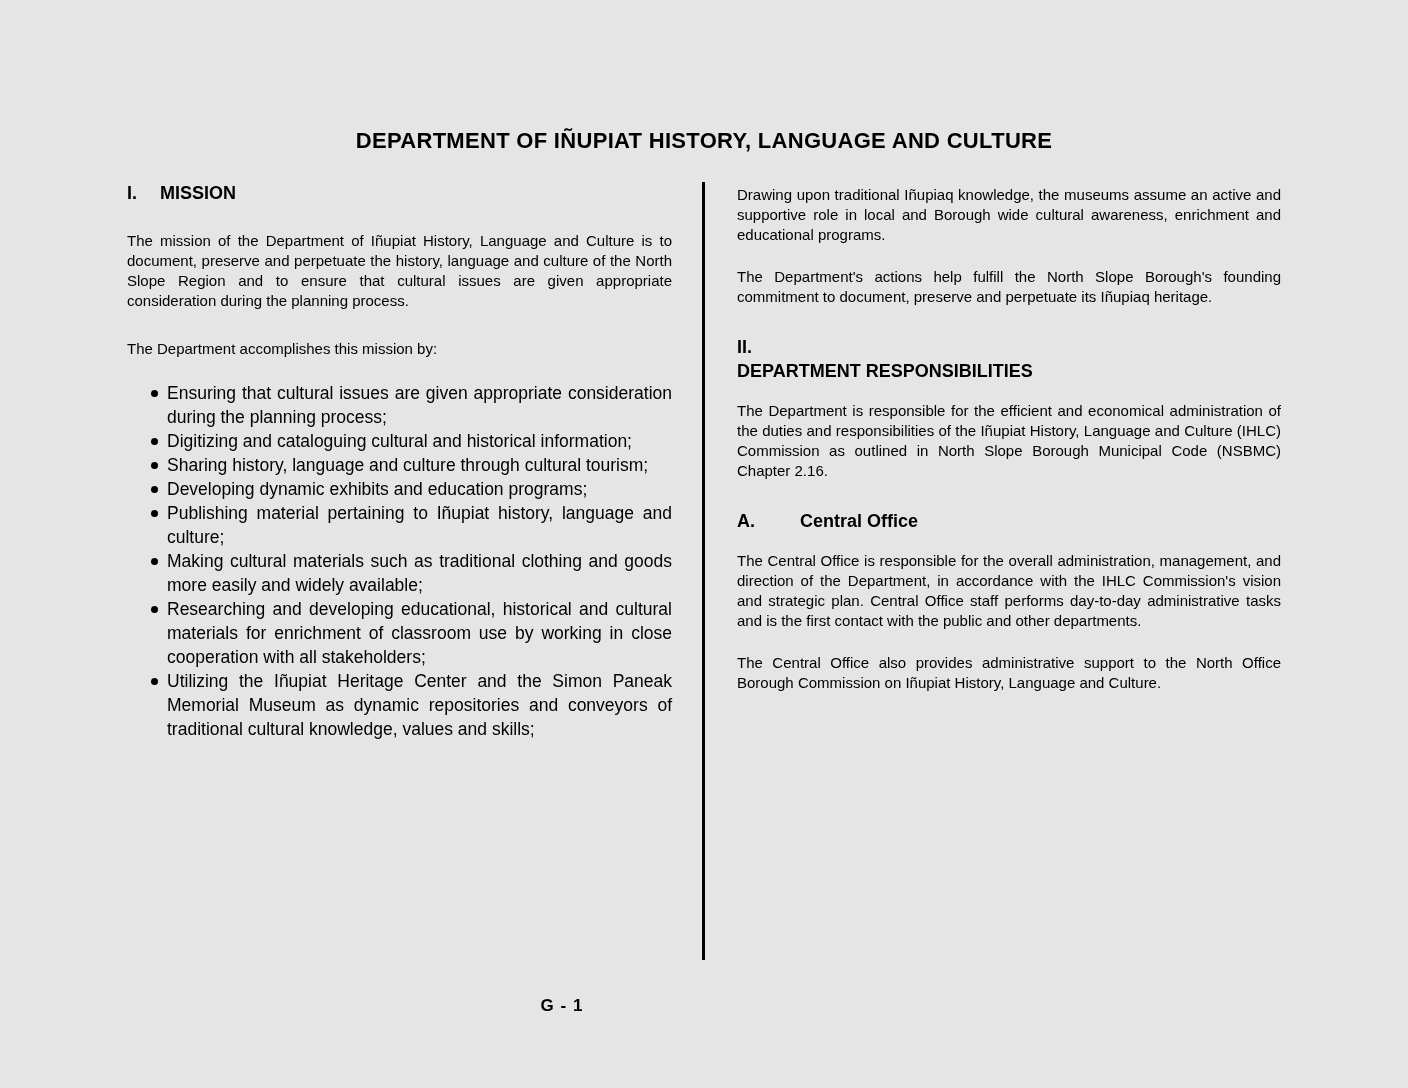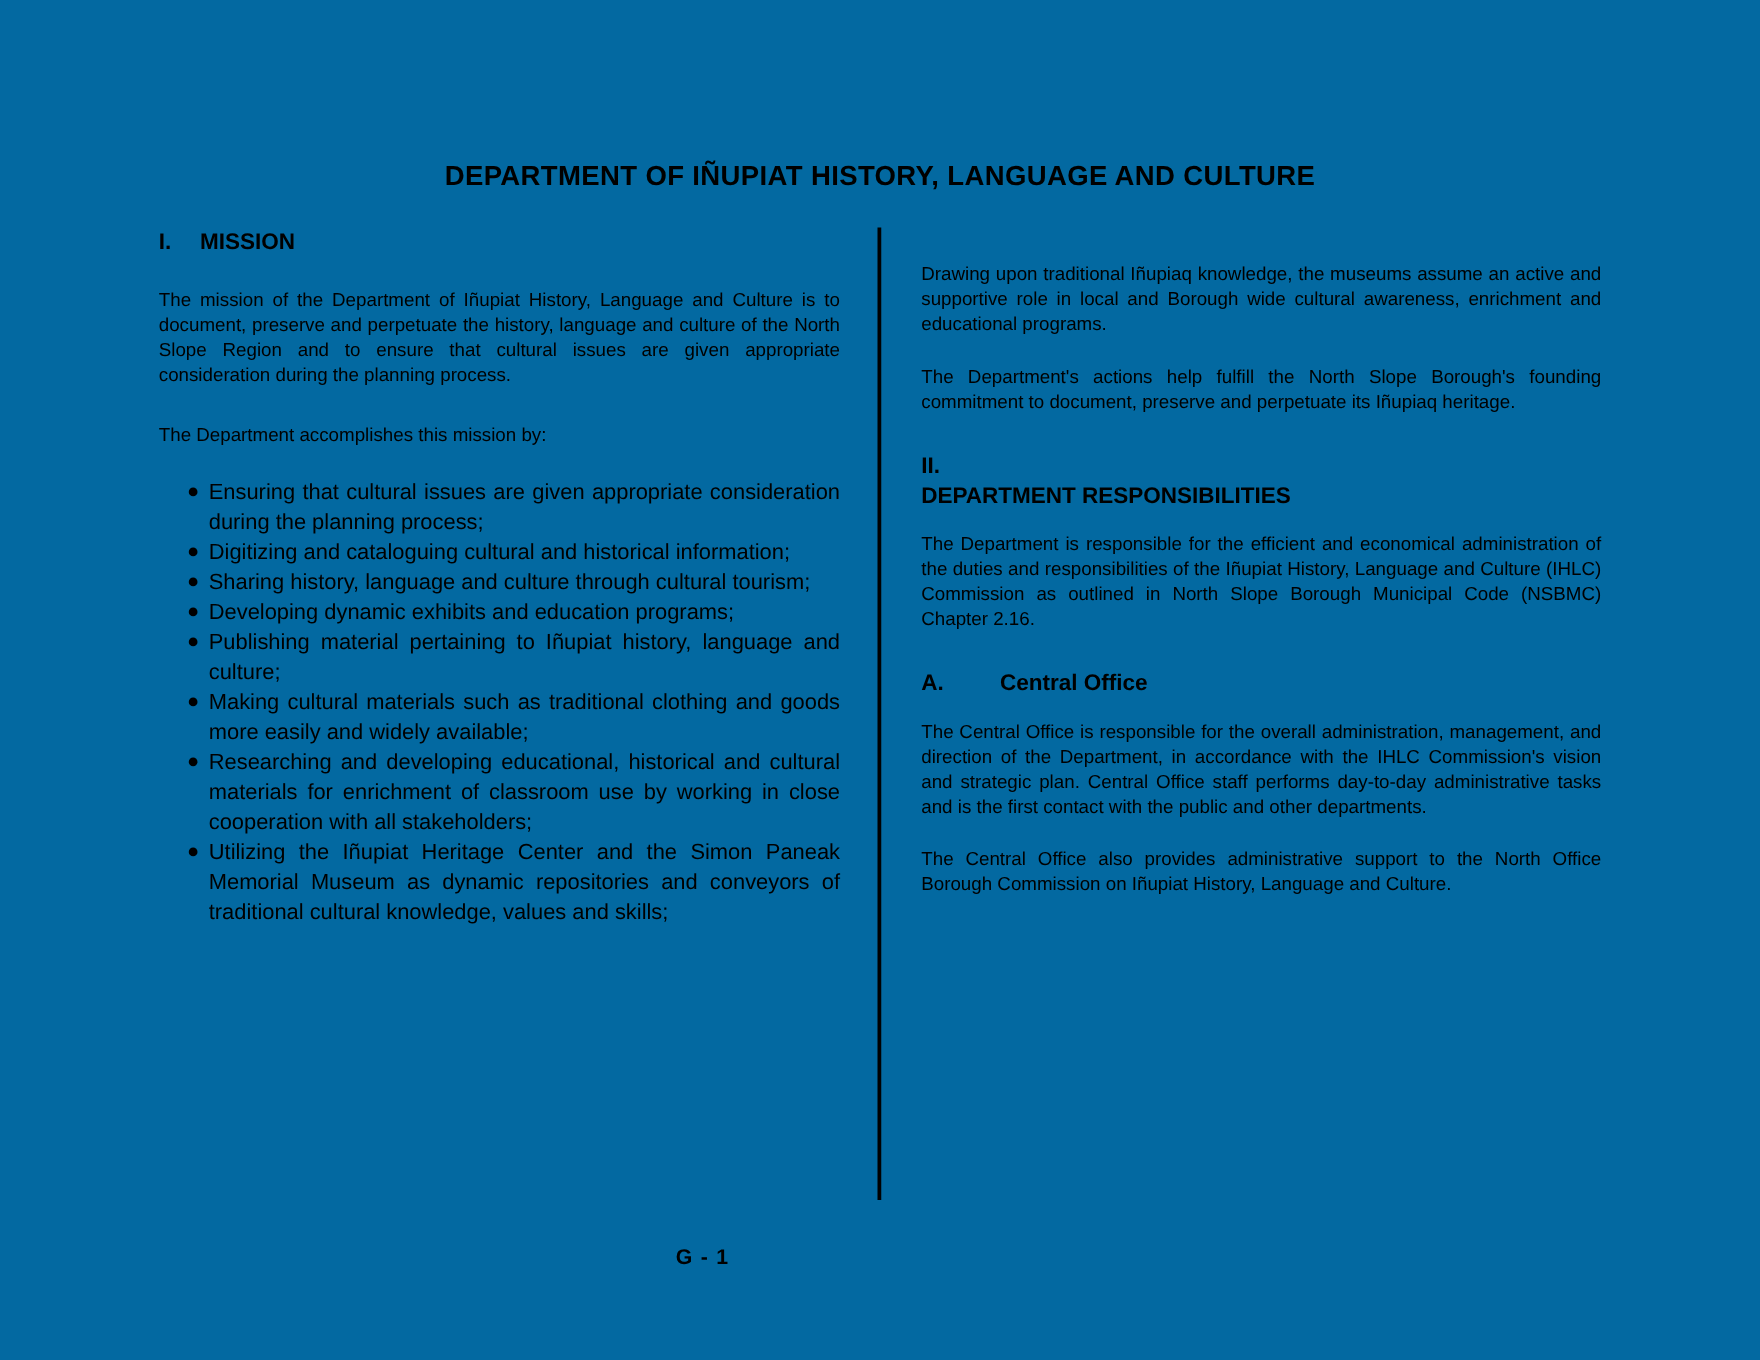--- a/index.html
+++ b/index.html
@@ -1,21 +1,21 @@
 <!DOCTYPE html>
 <html><head>
 <meta charset="utf-8">
 <style>
   * { margin: 0; padding: 0; box-sizing: border-box; }
   html, body { background: #ffffff; }
   .page {
     position: relative;
     width: 1408px;
     height: 1088px;
-    background: #0369a1;
+    background: #e5e5e5;
     color: #000000;
     font-family: "Liberation Sans", sans-serif;
     overflow: hidden;
   }
   .doc-title {
     position: absolute;
     top: 128px;
     left: 0;
     width: 1408px;
     text-align: center;
@@ -74,21 +74,21 @@
     border-radius: 50%;
     background: #000000;
   }
   .col-left  ul.bullets li::before { left: 24px; }
   .col-right ul.bullets li::before { left: 15px; }
 
   
   .col-left  .mt-para1   { margin-top: 26px; }
   .col-left  .mt-para2   { margin-top: 28px; }
   .col-left  .mt-list    { margin-top: 22px; }
-  .col-right .mt-p1      { margin-top: 29px; }
+  .col-right .mt-p1      { margin-top: 4px; }
   .col-right .mt-p2      { margin-top: 22px; }
   .col-right .mt-head2   { margin-top: 28px; flex-direction: column; }
   .col-right .mt-p3      { margin-top: 18px; }
   .col-right .mt-heada   { margin-top: 28px; }
   .col-right .mt-p4      { margin-top: 18px; }
   .col-right .mt-p5      { margin-top: 22px; }
 
   .page-footer {
     position: absolute;
     top: 996px;

